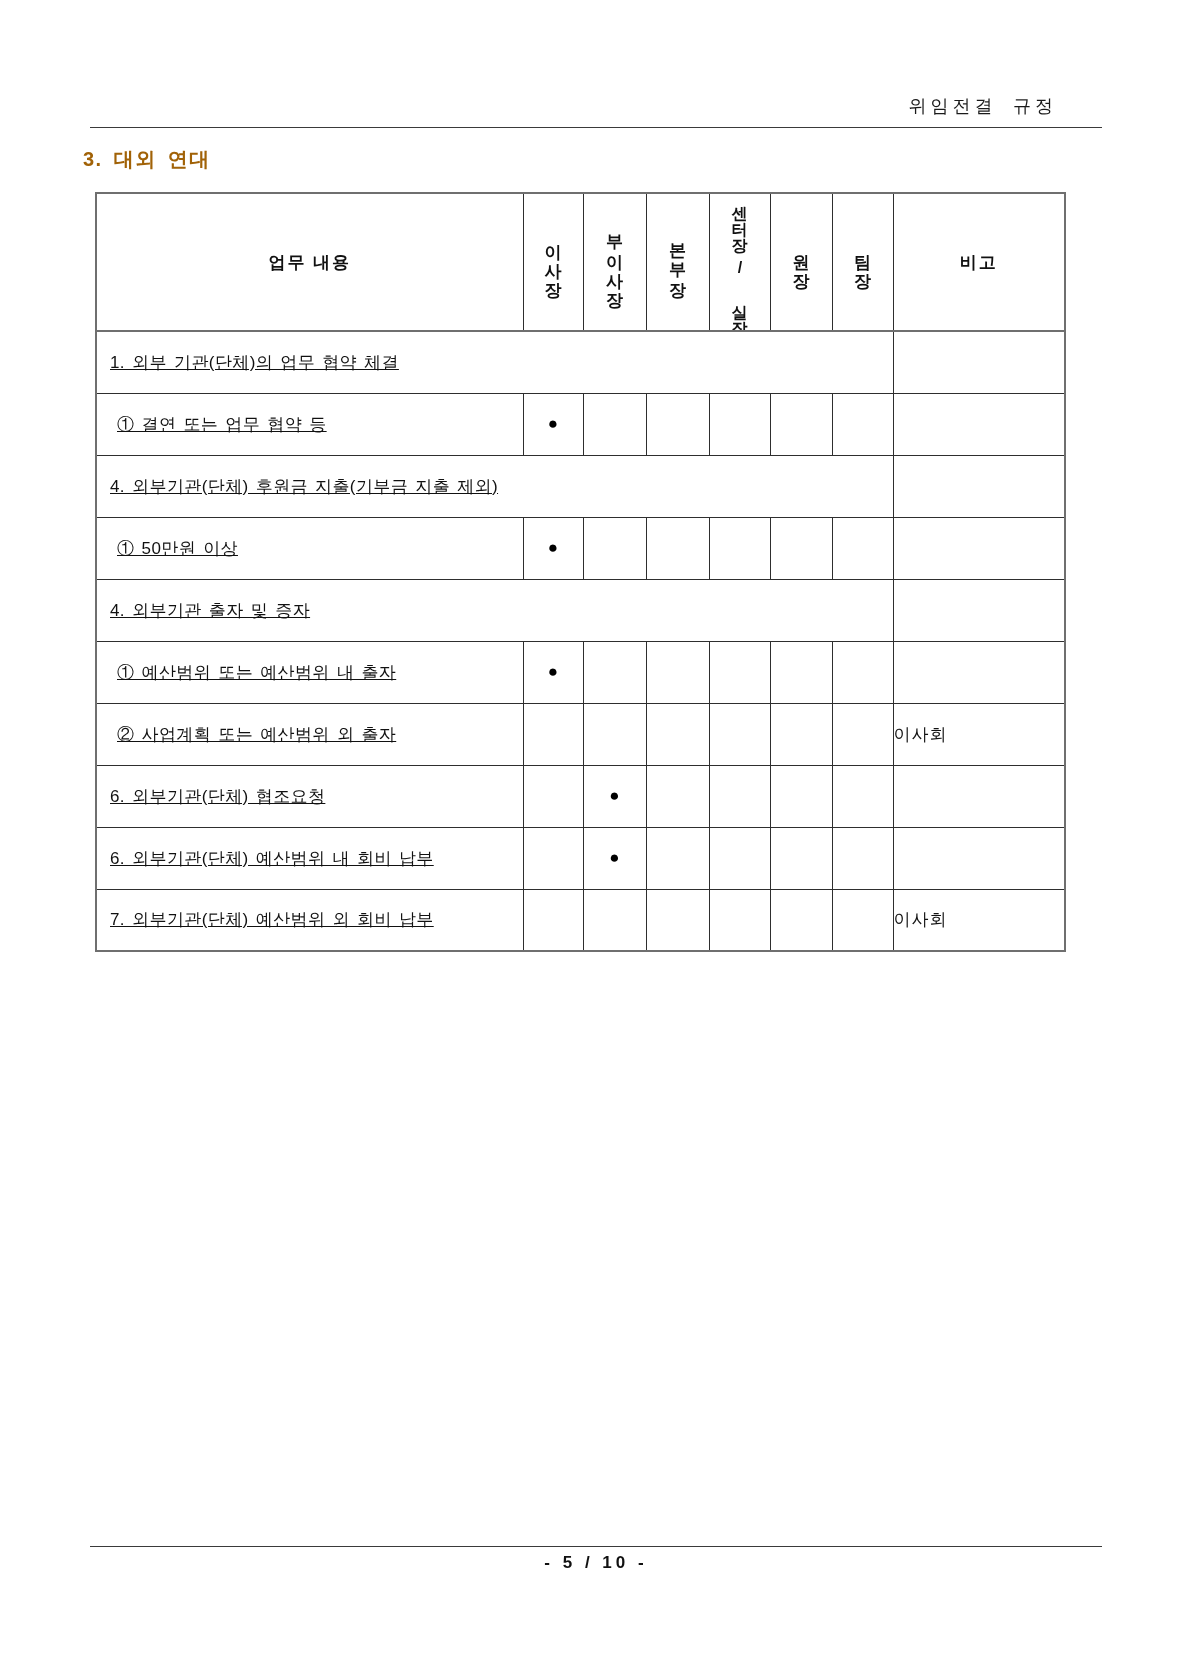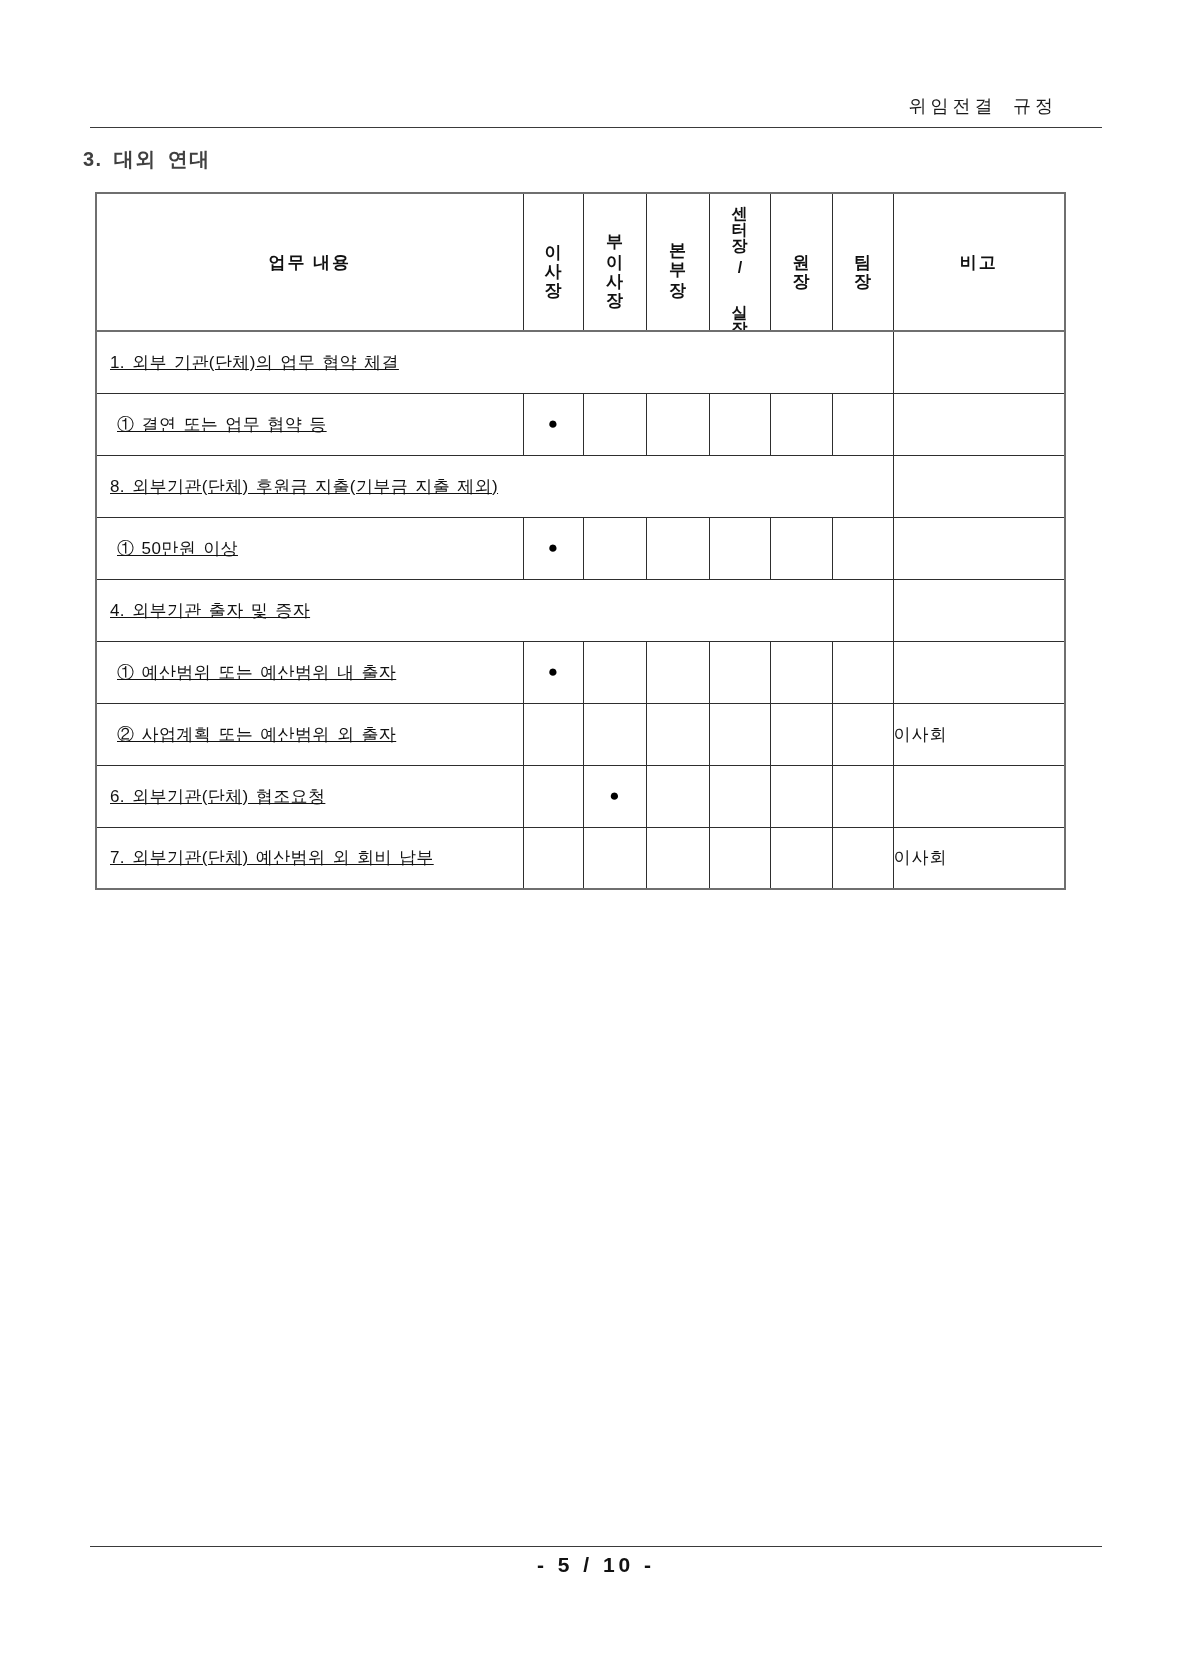--- a/index.html
+++ b/index.html
@@ -38,21 +38,21 @@
 
   
   .section-title {
     position: absolute;
     top: 146px;
     left: 83px;
     font-size: 20px;
     font-weight: bold;
     letter-spacing: 1.5px;
     word-spacing: 4px;
-    color: #404040;
+    color: #a16207;
   }
 
   
   table.approval {
     position: absolute;
     top: 192px;
     left: 95px;
     width: 969px;
     border-collapse: collapse;
     table-layout: fixed;
@@ -99,21 +99,21 @@
     left: 90px;
     width: 1012px;
     border-top: 1px solid #3a3a3a;
   }
   .doc-footer-text {
     position: absolute;
     top: 1553px;
     left: 90px;
     width: 1012px;
     text-align: center;
-    font-size: 21px;
+    font-size: 17px;
     font-weight: bold;
     letter-spacing: 4px;
     color: #111;
   }
 </style>
 </head>
 <body>
 
 <div class="page">
 
@@ -154,21 +154,21 @@
         <td class="task sub">① 결연 또는 업무 협약 등</td>
         <td class="mark">●</td>
         <td class="mark"></td>
         <td class="mark"></td>
         <td class="mark"></td>
         <td class="mark"></td>
         <td class="mark"></td>
         <td class="remark"></td>
       </tr>
       <tr>
-        <td class="task" colspan="7">8. 외부기관(단체) 후원금 지출(기부금 지출 제외)</td>
+        <td class="task" colspan="7">4. 외부기관(단체) 후원금 지출(기부금 지출 제외)</td>
         <td class="remark"></td>
       </tr>
       <tr>
         <td class="task sub">① 50만원 이상</td>
         <td class="mark">●</td>
         <td class="mark"></td>
         <td class="mark"></td>
         <td class="mark"></td>
         <td class="mark"></td>
         <td class="mark"></td>
@@ -193,20 +193,30 @@
         <td class="mark"></td>
         <td class="mark"></td>
         <td class="mark"></td>
         <td class="mark"></td>
         <td class="mark"></td>
         <td class="mark"></td>
         <td class="remark">이사회</td>
       </tr>
       <tr>
         <td class="task">6. 외부기관(단체) 협조요청</td>
+        <td class="mark"></td>
+        <td class="mark">●</td>
+        <td class="mark"></td>
+        <td class="mark"></td>
+        <td class="mark"></td>
+        <td class="mark"></td>
+        <td class="remark"></td>
+      </tr>
+      <tr>
+        <td class="task">6. 외부기관(단체) 예산범위 내 회비 납부</td>
         <td class="mark"></td>
         <td class="mark">●</td>
         <td class="mark"></td>
         <td class="mark"></td>
         <td class="mark"></td>
         <td class="mark"></td>
         <td class="remark"></td>
       </tr>
       <tr>
         <td class="task">7. 외부기관(단체) 예산범위 외 회비 납부</td>

